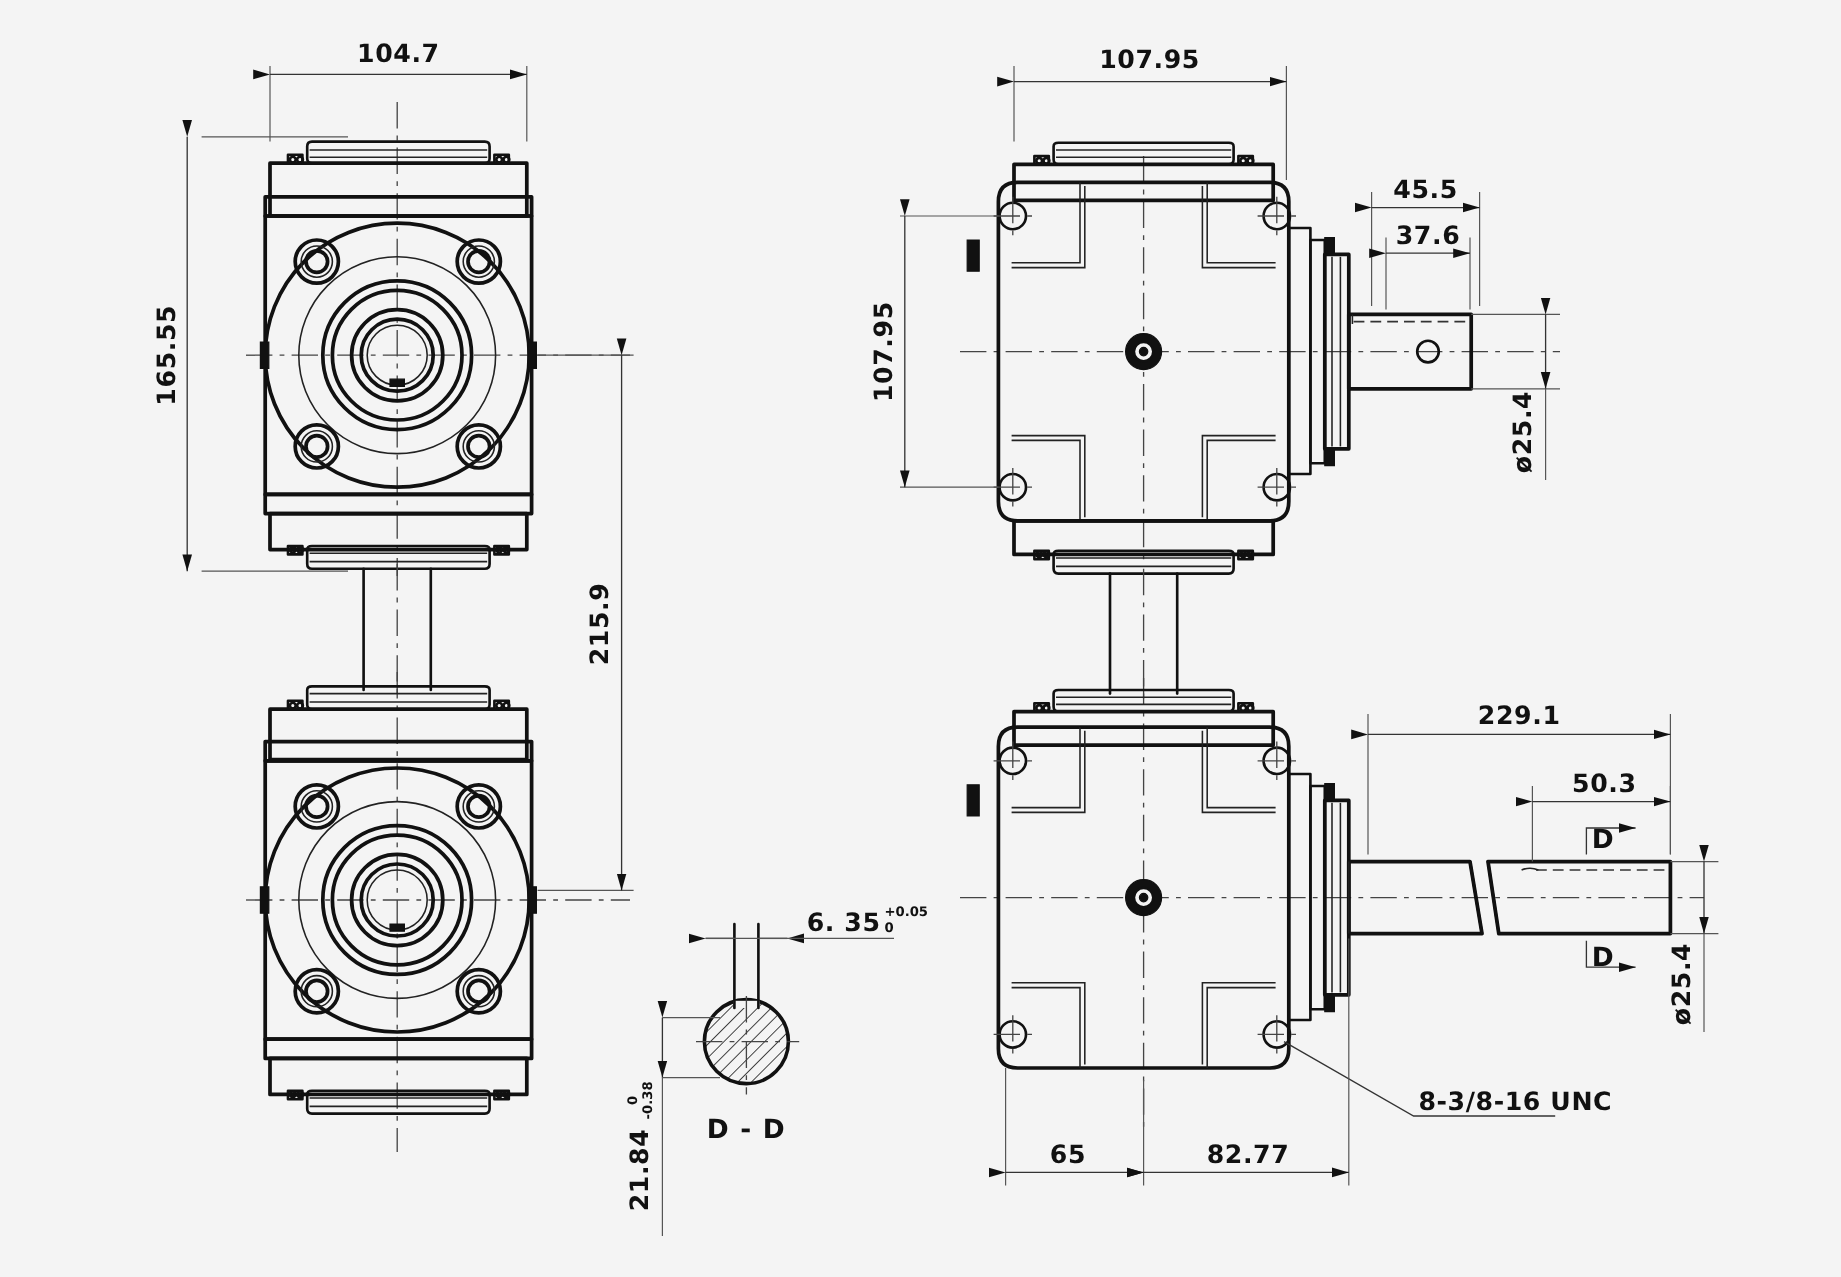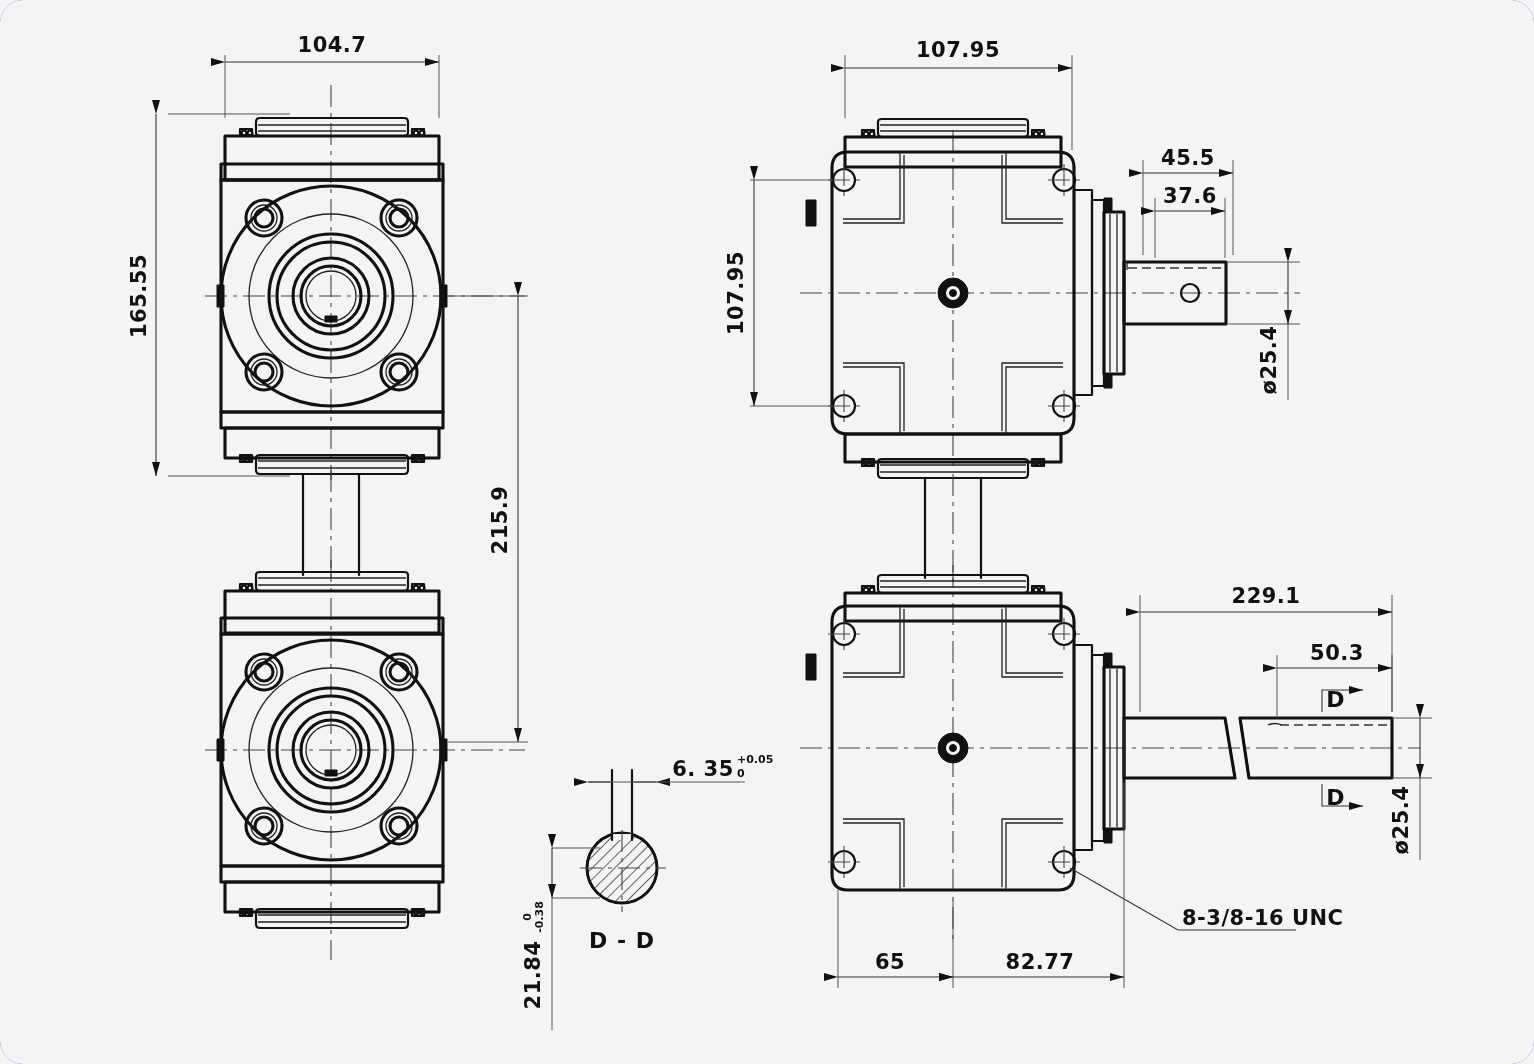--- a/index.html
+++ b/index.html
@@ -10,21 +10,20 @@
   }
   body {
     font-family: "DejaVu Sans", sans-serif;
   }
   #sheet {
     position: relative;
     width: 1534px;
     height: 1064px;
     background: #1d4ed8;
     overflow: hidden;
-    border-radius: 23px;
   }
   #sheet svg {
     display: block;
   }
   .outline { fill: none; stroke: #111; stroke-width: 3.1; stroke-linejoin: round; stroke-linecap: round; }
   .outline-med { fill: none; stroke: #111; stroke-width: 2.2; stroke-linejoin: round; stroke-linecap: round; }
   .thin { fill: none; stroke: #222; stroke-width: 1.3; }
   .dimline { fill: none; stroke: #333; stroke-width: 1.1; }
   .extline { fill: none; stroke: #555; stroke-width: 1.0; }
   .center { fill: none; stroke: #444; stroke-width: 1.1; stroke-dasharray: 22 6 4 6; }

